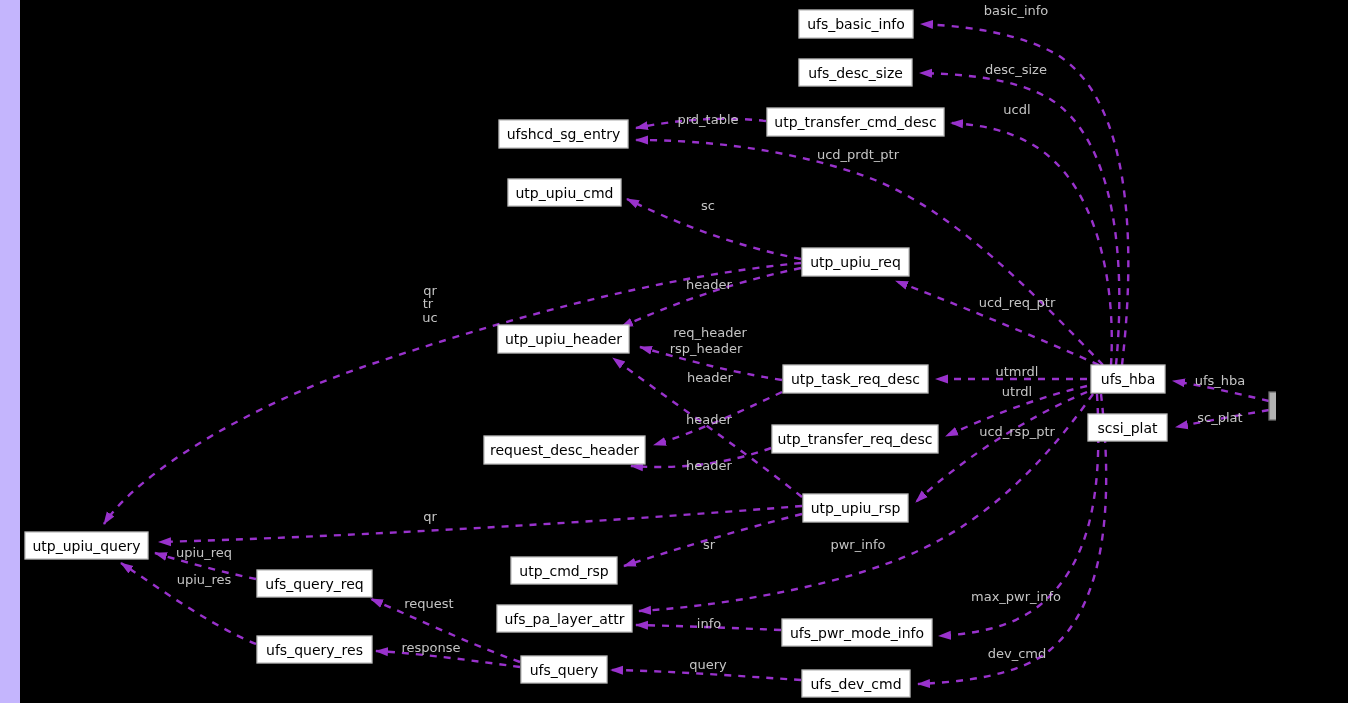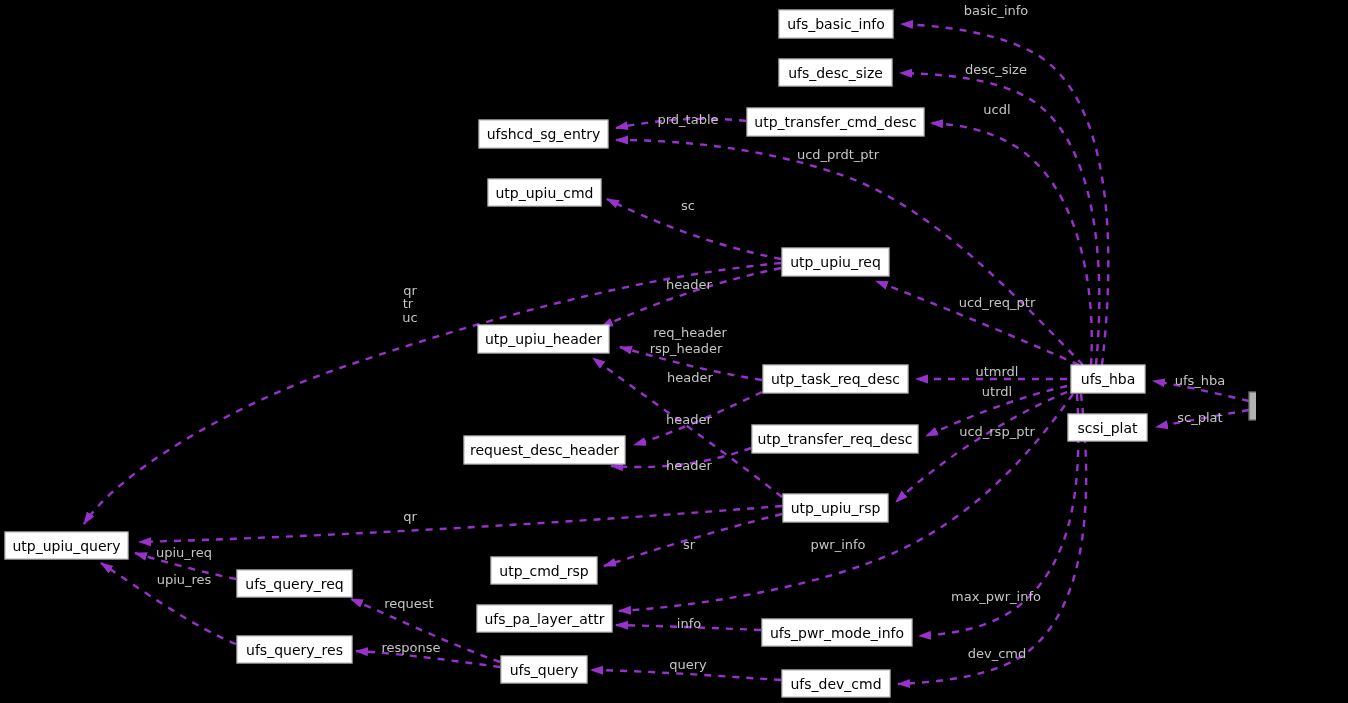--- a/index.html
+++ b/index.html
@@ -1,16 +1,16 @@
 <!DOCTYPE html>
 <html><head>
 <meta charset="utf-8">
 <style>
   html,body{margin:0;padding:0;background:#000;}
-  .stage{width:1256px;height:703px;background:#c4b5fd;position:relative;overflow:hidden;}
+  .stage{width:1256px;height:703px;background:#c4b5fd;position:relative;overflow:hidden;padding-left:20px;}
   svg{display:block;font-family:"DejaVu Sans","Liberation Sans",sans-serif;}
   svg text{font-family:"DejaVu Sans","Liberation Sans",sans-serif;}
   .node rect{cursor:pointer;}
 </style>
 </head>
 <body>
 
 <div class="stage">
   <svg id="graph" width="1348" height="703" viewBox="0 0 1348 703">
       <rect x="0" y="0" width="1348" height="703" fill="#000000"></rect>

